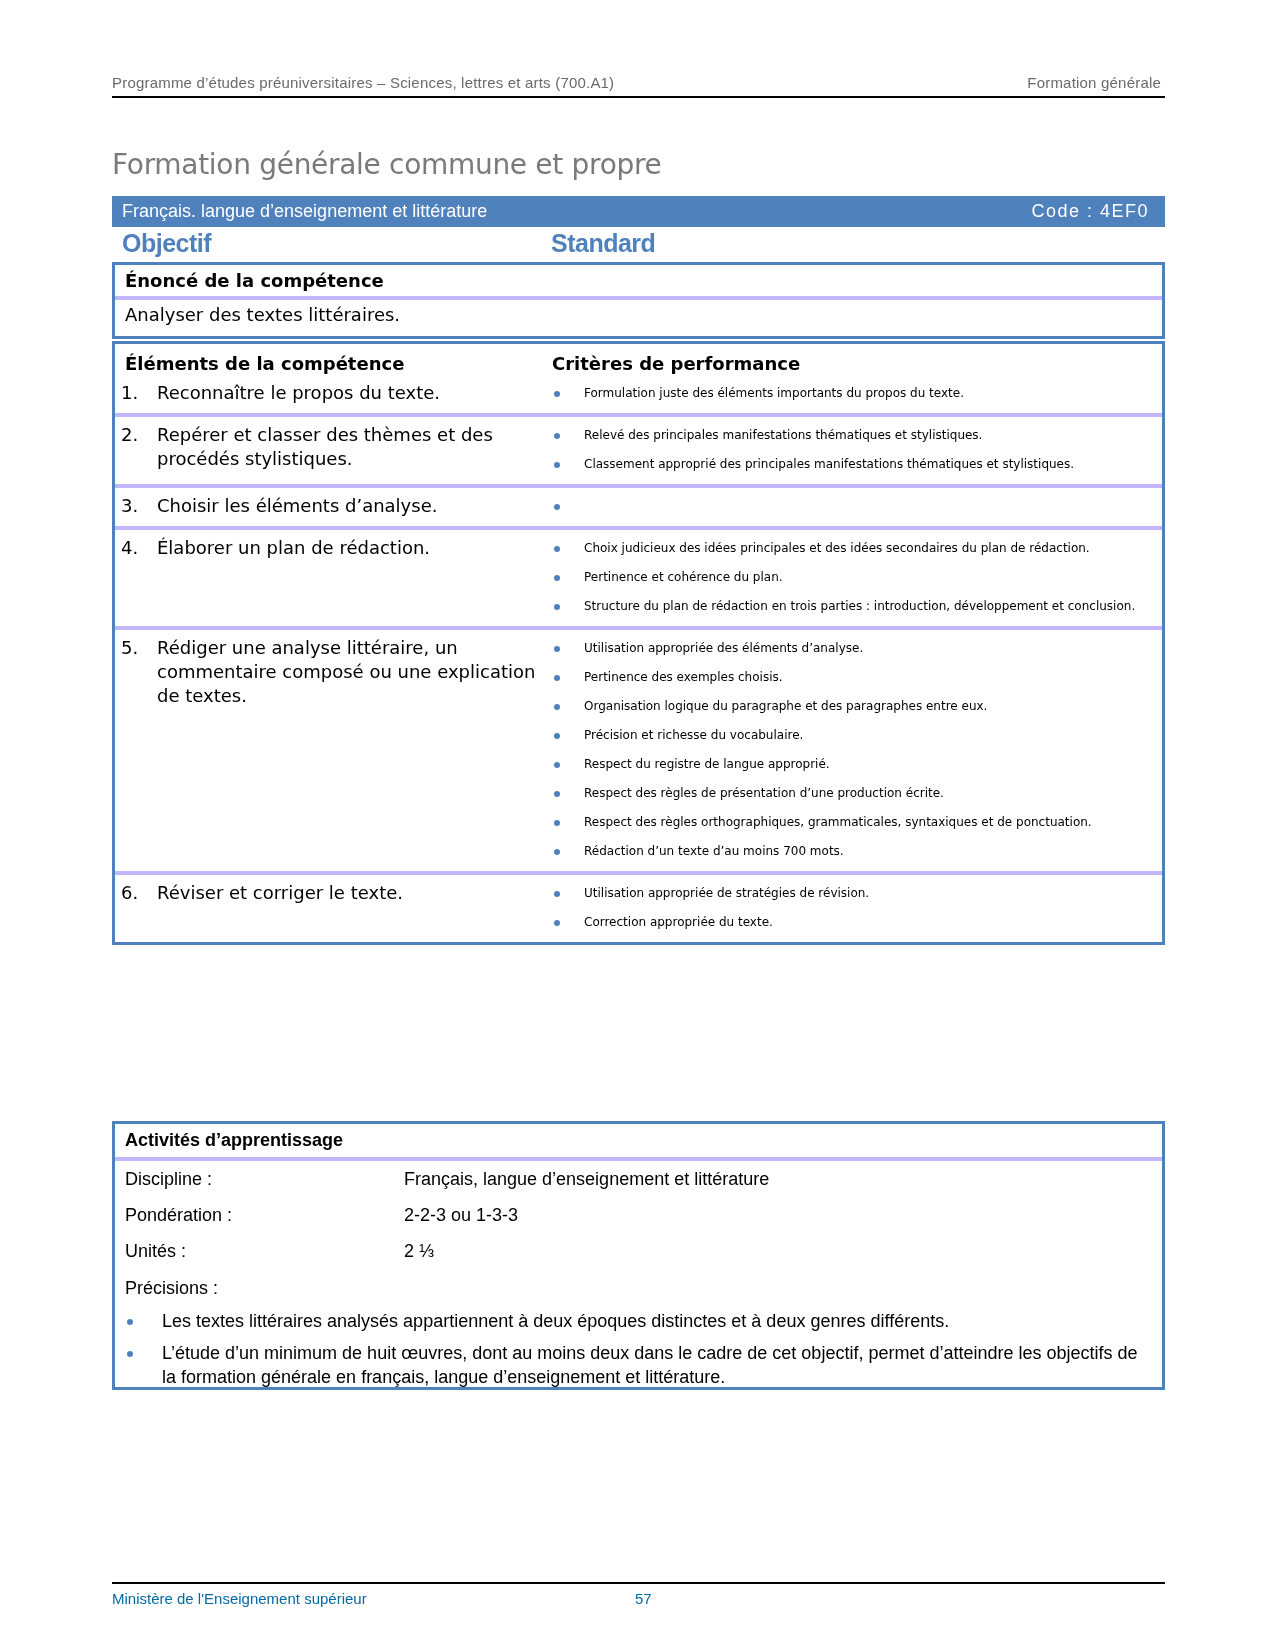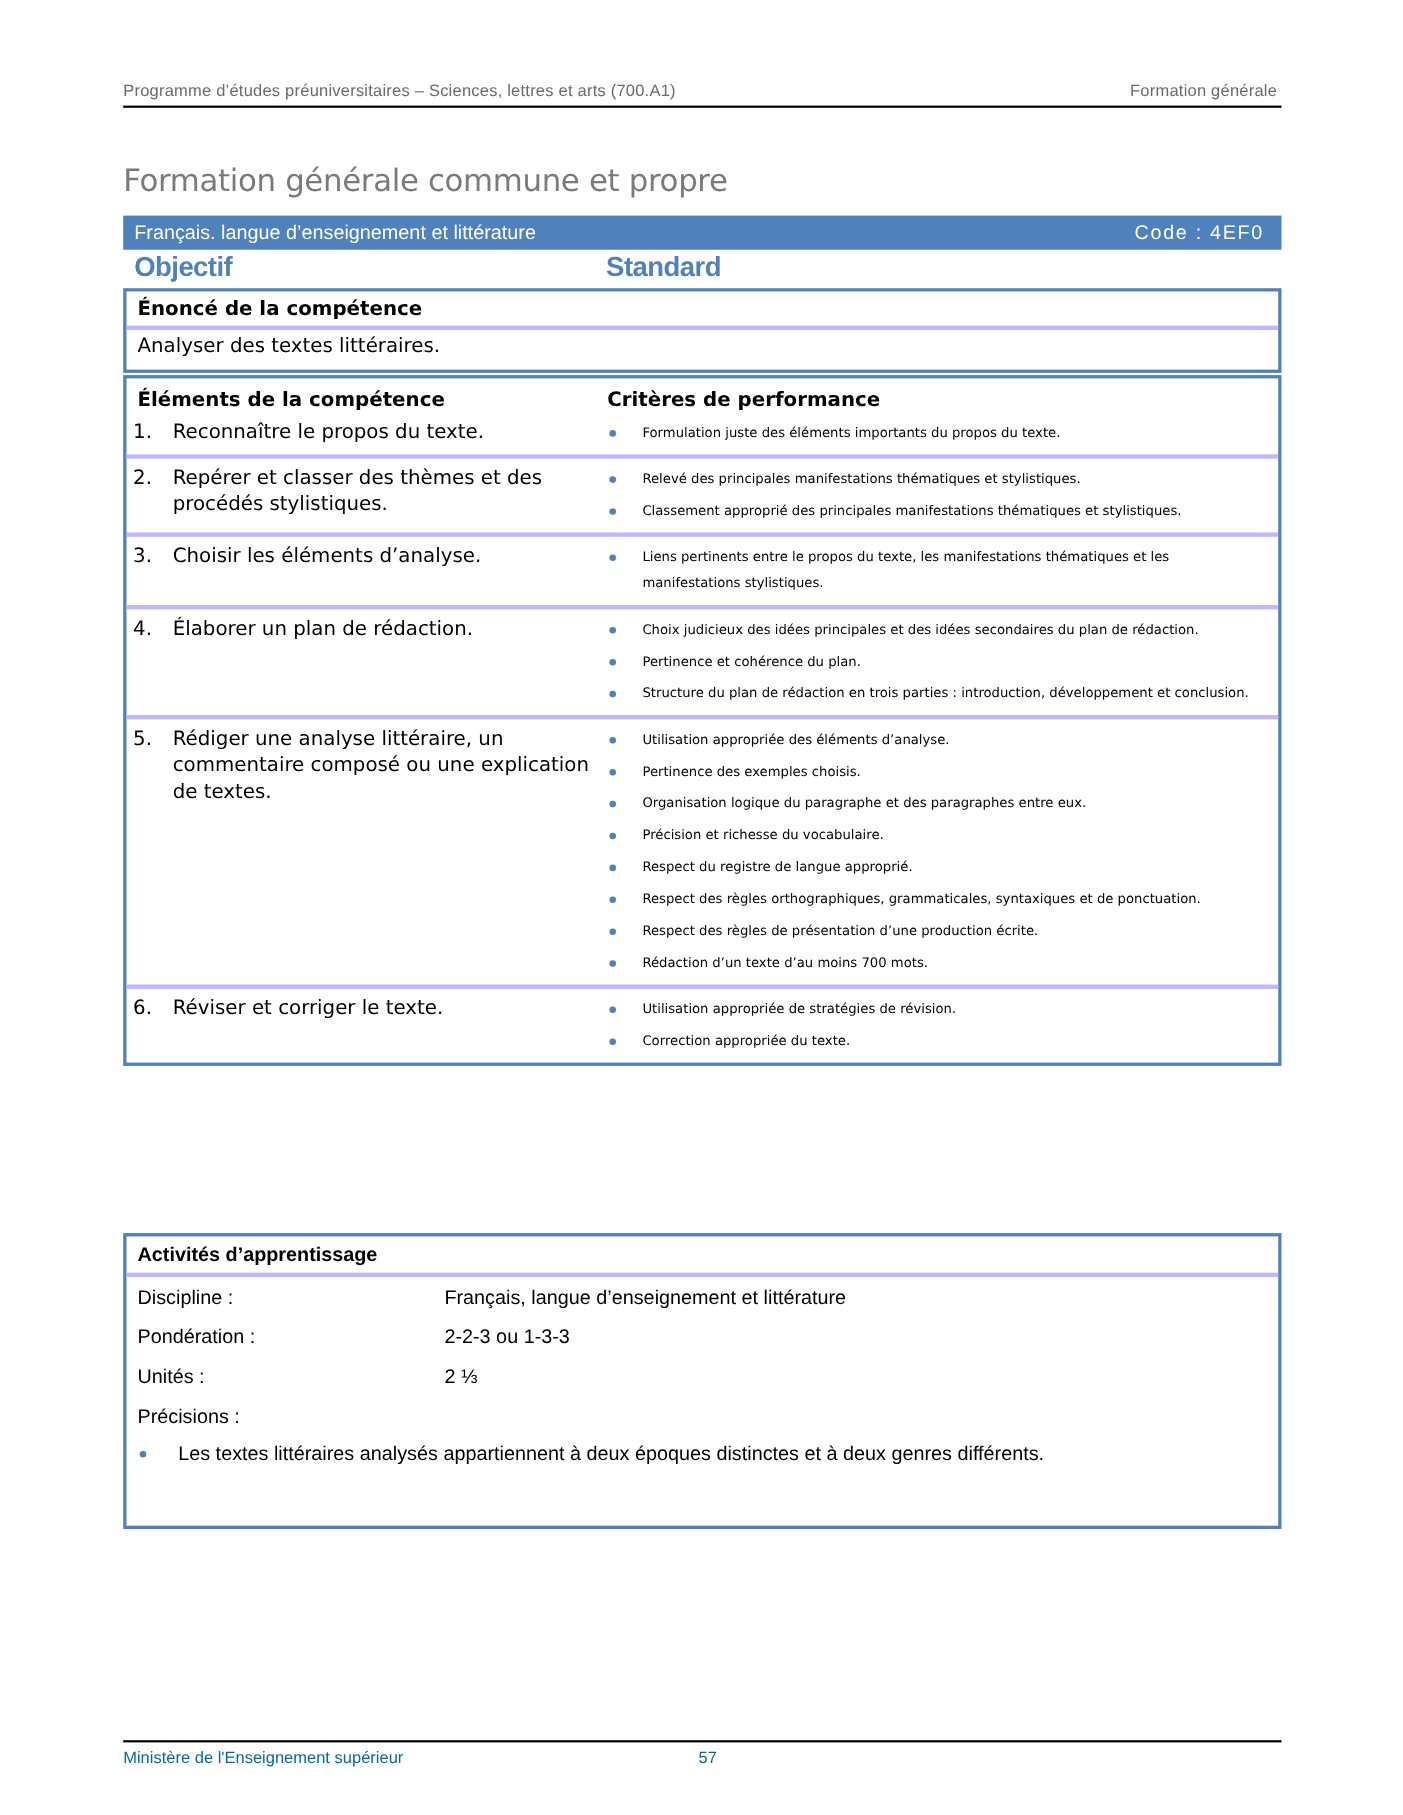--- a/index.html
+++ b/index.html
@@ -106,21 +106,21 @@
           <div class="crit"><span class="bullet"></span><span>Relevé des principales manifestations thématiques et stylistiques.</span></div>
           <div class="crit"><span class="bullet"></span><span>Classement approprié des principales manifestations thématiques et stylistiques.</span></div>
         </div>
       </div>
       <div class="row erow">
         <div class="left">
           <span class="num">3.</span>
           <span class="txt">Choisir les éléments d’analyse.</span>
         </div>
         <div class="right">
-          <div class="crit"><span class="bullet"></span><span>Liens pertinents entre le propos du texte, les manifestations thématiques et les manifestations stylistiques.</span></div>
+          <div class="crit"><span class="bullet"></span></div>
         </div>
       </div>
       <div class="row erow">
         <div class="left">
           <span class="num">4.</span>
           <span class="txt">Élaborer un plan de rédaction.</span>
         </div>
         <div class="right">
           <div class="crit"><span class="bullet"></span><span>Choix judicieux des idées principales et des idées secondaires du plan de rédaction.</span></div>
           <div class="crit"><span class="bullet"></span><span>Pertinence et cohérence du plan.</span></div>
@@ -131,22 +131,22 @@
         <div class="left">
           <span class="num">5.</span>
           <span class="txt">Rédiger une analyse littéraire, un commentaire composé ou une explication de textes.</span>
         </div>
         <div class="right">
           <div class="crit"><span class="bullet"></span><span>Utilisation appropriée des éléments d’analyse.</span></div>
           <div class="crit"><span class="bullet"></span><span>Pertinence des exemples choisis.</span></div>
           <div class="crit"><span class="bullet"></span><span>Organisation logique du paragraphe et des paragraphes entre eux.</span></div>
           <div class="crit"><span class="bullet"></span><span>Précision et richesse du vocabulaire.</span></div>
           <div class="crit"><span class="bullet"></span><span>Respect du registre de langue approprié.</span></div>
+          <div class="crit"><span class="bullet"></span><span>Respect des règles de présentation d’une production écrite.</span></div>
           <div class="crit"><span class="bullet"></span><span>Respect des règles orthographiques, grammaticales, syntaxiques et de ponctuation.</span></div>
-          <div class="crit"><span class="bullet"></span><span>Respect des règles de présentation d’une production écrite.</span></div>
           <div class="crit"><span class="bullet"></span><span>Rédaction d’un texte d’au moins 700 mots.</span></div>
         </div>
       </div>
       <div class="row erow">
         <div class="left">
           <span class="num">6.</span>
           <span class="txt">Réviser et corriger le texte.</span>
         </div>
         <div class="right">
           <div class="crit"><span class="bullet"></span><span>Utilisation appropriée de stratégies de révision.</span></div>
@@ -169,20 +169,21 @@
           <span class="v">2-2-3 ou 1-3-3</span>
         </div>
         <div class="kv">
           <span class="k">Unités :</span>
           <span class="v">2 ⅓</span>
         </div>
       </div>
     <div class="prec-label">Précisions :</div>
     <div id="precision-list">
         <div class="prec"><span class="bullet"></span><span>Les textes littéraires analysés appartiennent à deux époques distinctes et à deux genres différents.</span></div>
+        <div class="prec"><span class="bullet"></span><span>L’étude d’un minimum de huit œuvres, dont au moins deux dans le cadre de cet objectif, permet d’atteindre les objectifs de la formation générale en français, langue d’enseignement et littérature.</span></div>
       </div>
   </div>
 </div>
 
 <div class="page-footer">
   <span class="left">Ministère de l'Enseignement supérieur</span>
   <span class="page">57</span>
 </div>
 
 </body></html>

